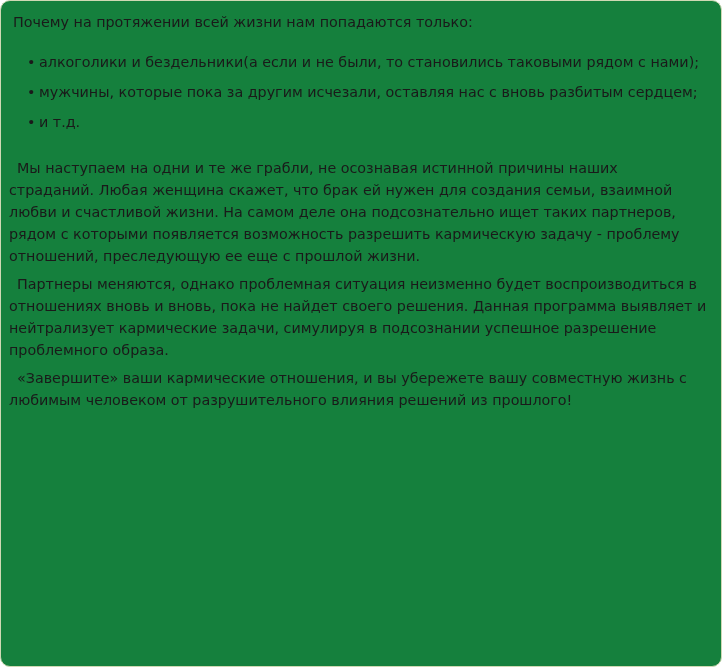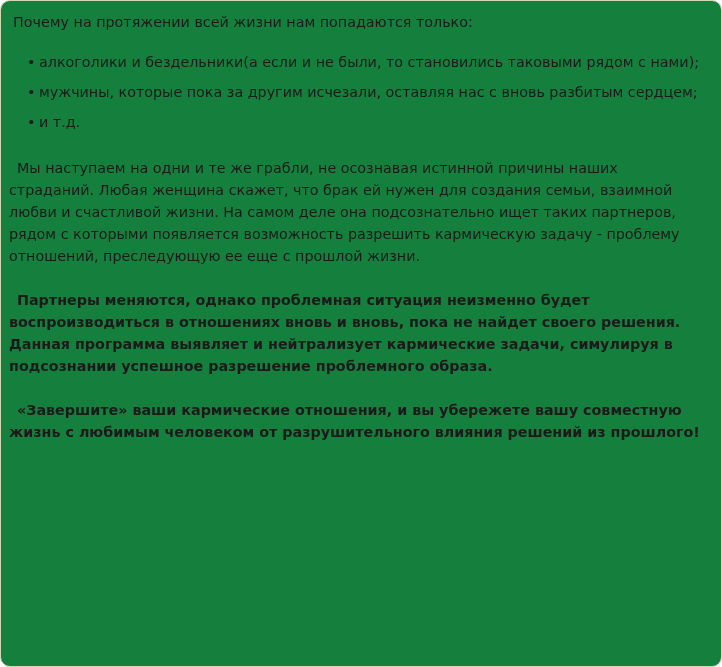--- a/index.html
+++ b/index.html
@@ -49,22 +49,21 @@
   .bullets li .dot {
     display: inline-block;
     width: 12px;
     color: #1a1a1a;
   }
   .block {
     margin-top: 24px;
     text-indent: 8px;
   }
   .block.tight {
-    margin-top: 22px;
-    font-weight: bold;
+    margin-top: 6px;
   }
   .spacer {
     height: 200px;
   }
 </style>
 </head>
 <body>
 
 <div id="page">
   <div class="content">

